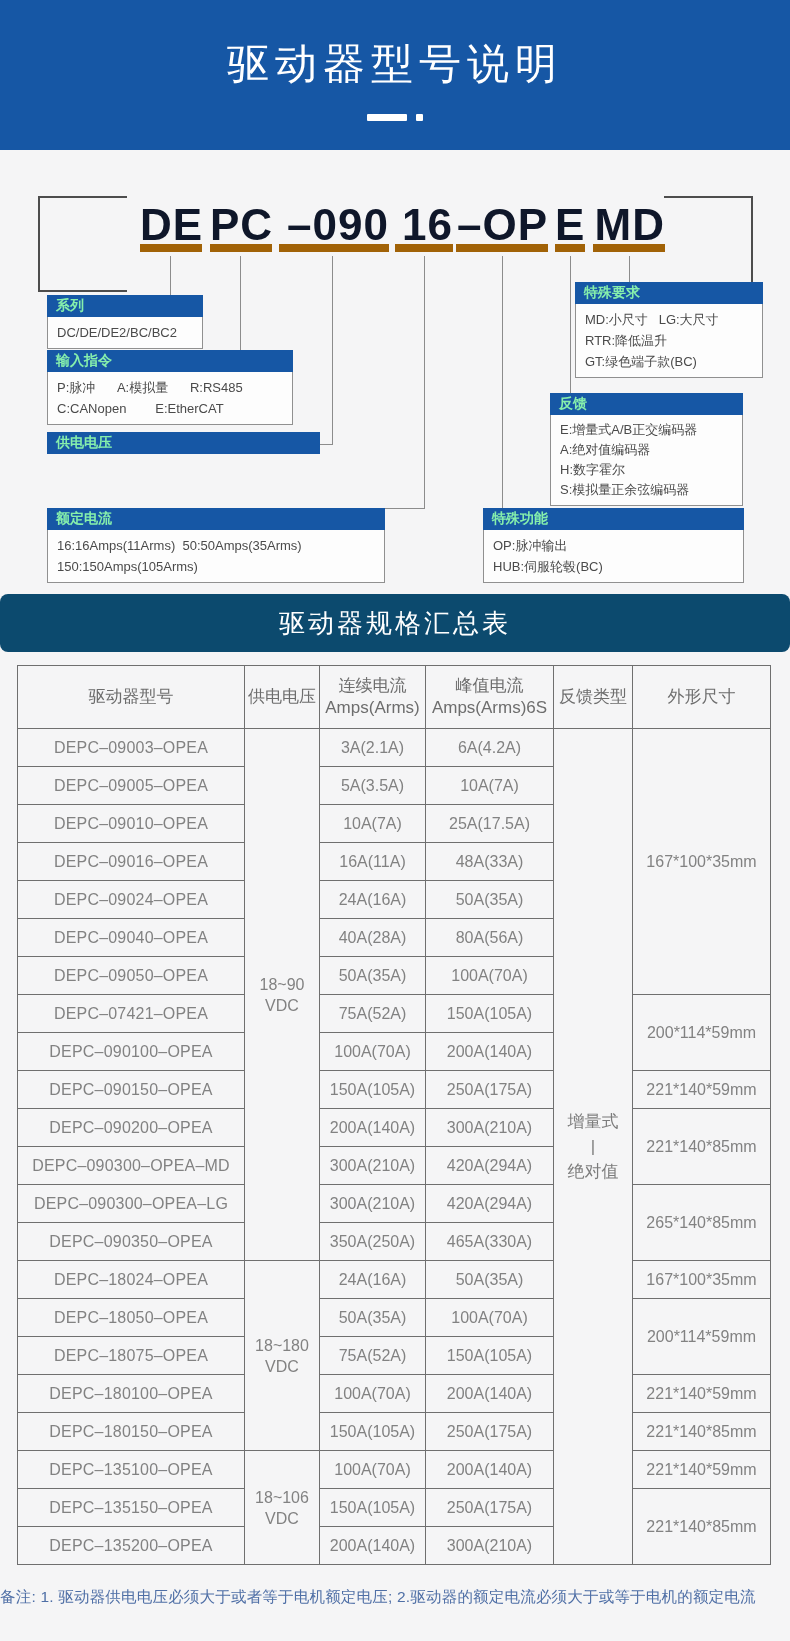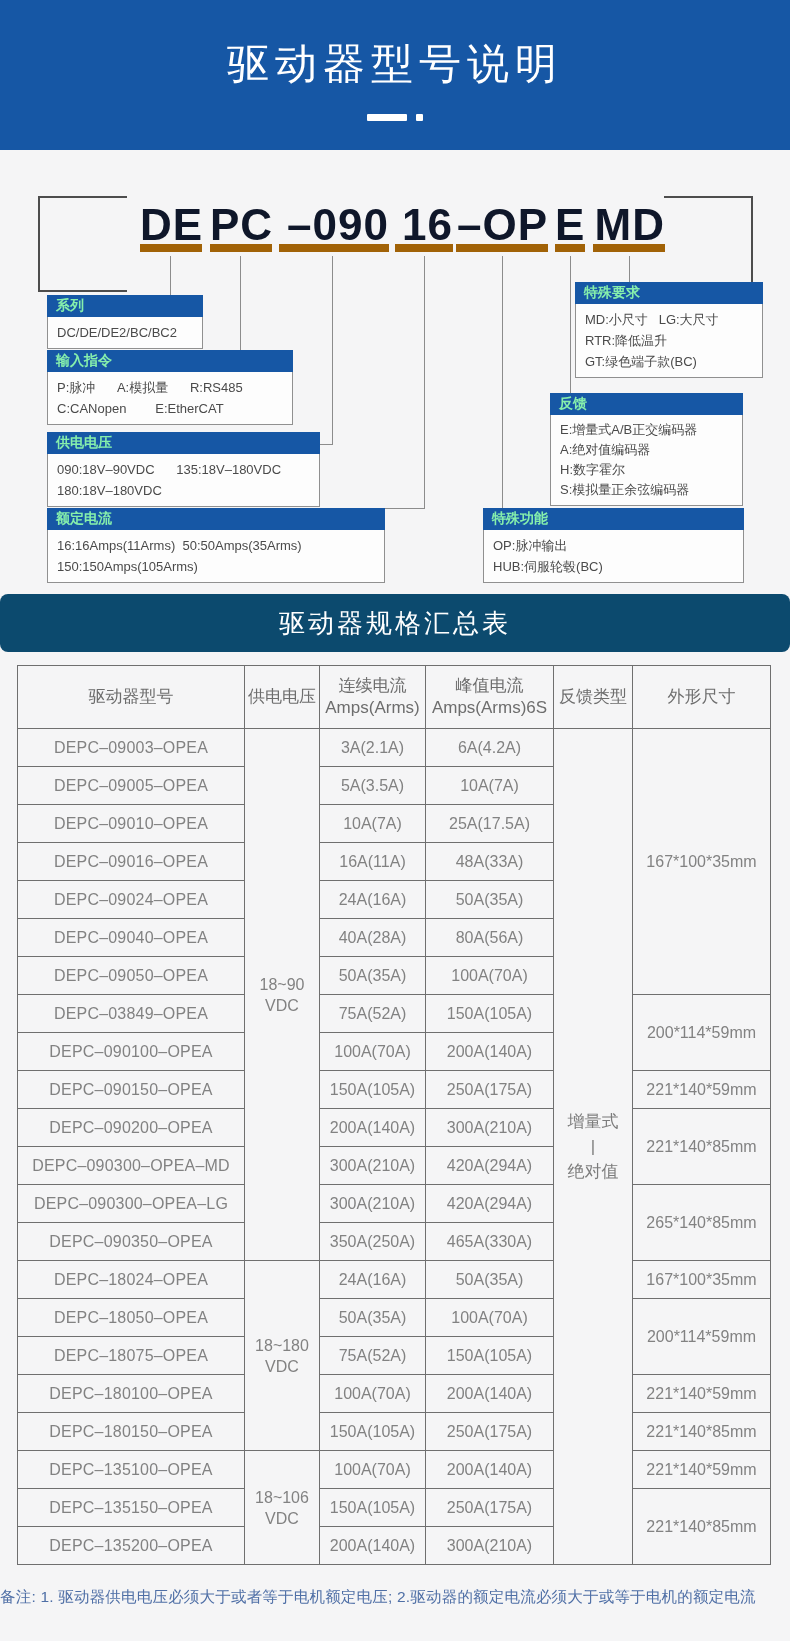--- a/index.html
+++ b/index.html
@@ -142,24 +142,20 @@
   </div>
   <div class="callout co-input">
     <div class="callout-title">输入指令</div>
     <div class="callout-body">
         <div class="line">P:脉冲      A:模拟量      R:RS485</div>
         <div class="line">C:CANopen        E:EtherCAT</div>
       </div>
   </div>
   <div class="callout co-supply">
     <div class="callout-title">供电电压</div>
-    <div class="callout-body">
-        <div class="line">090:18V–90VDC      135:18V–180VDC</div>
-        <div class="line">180:18V–180VDC</div>
-      </div>
   </div>
   <div class="callout co-rated">
     <div class="callout-title">额定电流</div>
     <div class="callout-body">
         <div class="line">16:16Amps(11Arms)  50:50Amps(35Arms)</div>
         <div class="line">150:150Amps(105Arms)</div>
       </div>
   </div>
   <div class="callout co-special">
     <div class="callout-title">特殊要求</div>
@@ -265,21 +261,21 @@
           <td class="cell-model">DEPC–09040–OPEA</td>
           <td class="cell-continuous">40A(28A)</td>
           <td class="cell-peak">80A(56A)</td>
         </tr>
         <tr>
           <td class="cell-model">DEPC–09050–OPEA</td>
           <td class="cell-continuous">50A(35A)</td>
           <td class="cell-peak">100A(70A)</td>
         </tr>
         <tr>
-          <td class="cell-model">DEPC–03849–OPEA</td>
+          <td class="cell-model">DEPC–07421–OPEA</td>
           <td class="cell-continuous">75A(52A)</td>
           <td class="cell-peak">150A(105A)</td>
           <td class="cell-dim" rowspan="2">200*114*59mm</td>
         </tr>
         <tr>
           <td class="cell-model">DEPC–090100–OPEA</td>
           <td class="cell-continuous">100A(70A)</td>
           <td class="cell-peak">200A(140A)</td>
         </tr>
         <tr>

